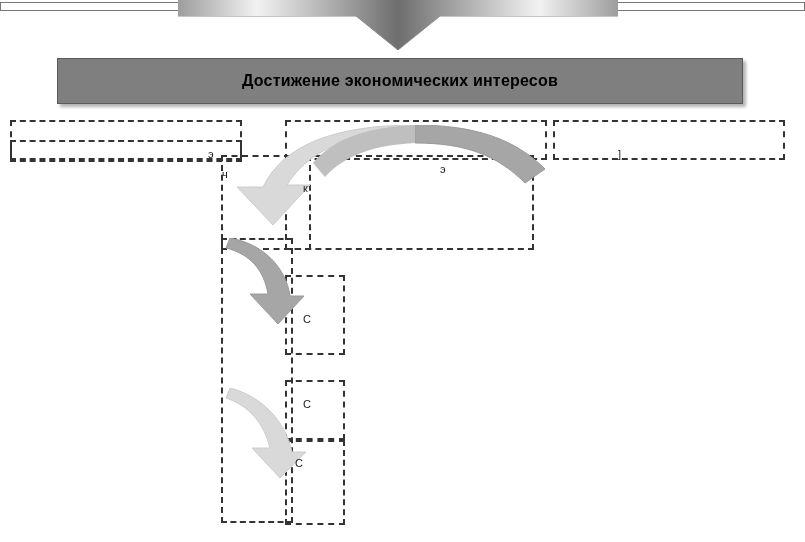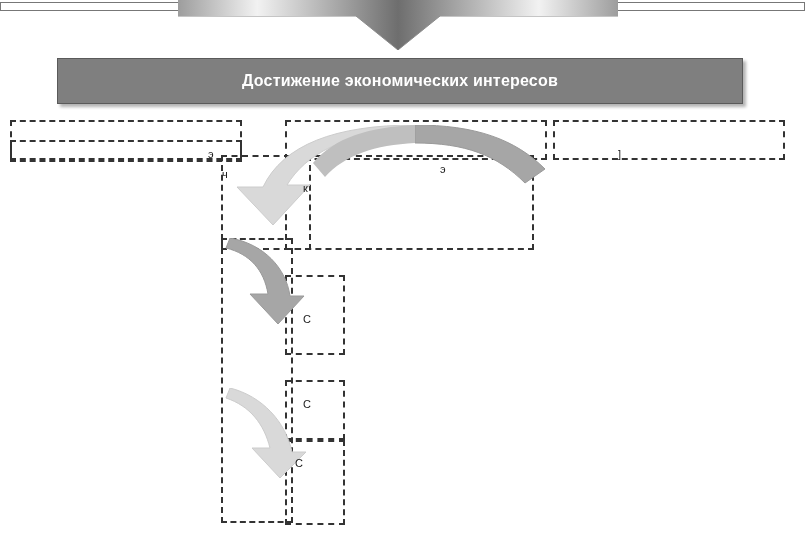--- a/index.html
+++ b/index.html
@@ -47,21 +47,21 @@
     height: 46px;
     background: #7f7f7f;
     border: 1px solid #5a5a5a;
     box-sizing: border-box;
     box-shadow: 3px 3px 3px rgba(0,0,0,0.30);
     display: flex;
     align-items: center;
     justify-content: center;
   }
   #title-text {
-    color: #ffffff;
+    color: #000000;
     font-size: 16px;
     font-weight: bold;
     letter-spacing: 0.2px;
     text-align: center;
     white-space: nowrap;
   }
 
   
   .dashed-box {
     position: absolute;

